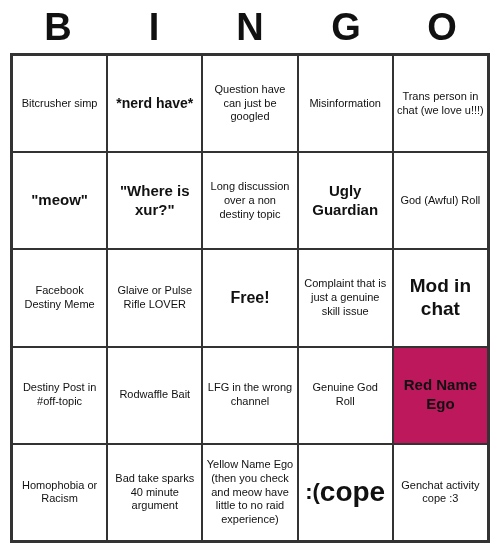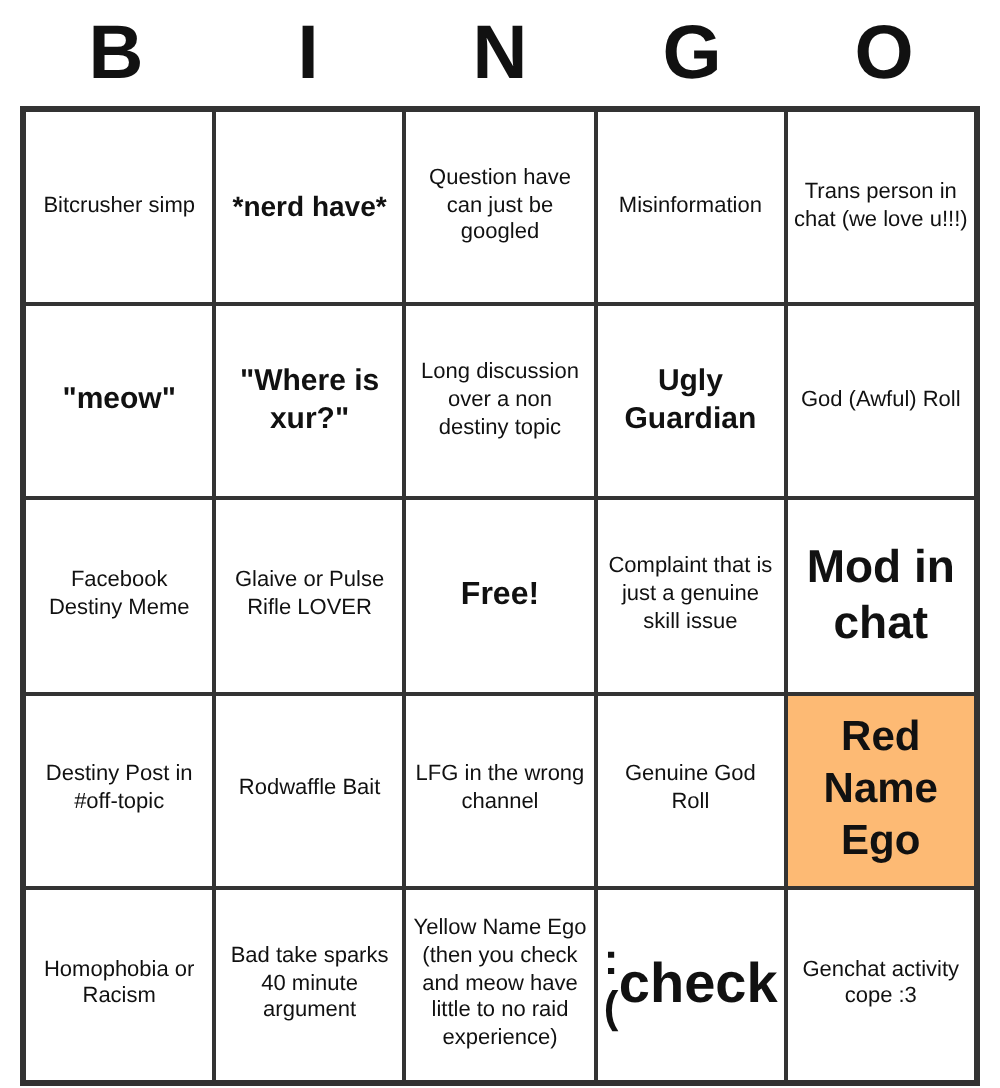--- a/index.html
+++ b/index.html
@@ -53,28 +53,28 @@
     .cell.bold-large {
       font-size: 15px;
       font-weight: bold;
     }
     .cell.large-cope {
       font-size: 22px;
       font-weight: bold;
       line-height: 1.1;
     }
     .cell.mod-in-chat {
-      font-size: 23px;
+      font-size: 19px;
       font-weight: bold;
       line-height: 1.2;
     }
     .cell.red-name-ego {
-      font-size: 21px;
+      font-size: 15px;
       font-weight: bold;
-      background: #fdba74;
+      background: #be185d;
     }
     .cell.nerd-emoji {
       font-size: 14px;
       font-weight: bold;
     }
   </style>
 </head>
 <body>
 
 <div class="title-row">
@@ -104,16 +104,16 @@
     <div class="cell">Destiny Post in #off-topic</div>
     <div class="cell">Rodwaffle Bait</div>
     <div class="cell">LFG in the wrong channel</div>
     <div class="cell">Genuine God Roll</div>
     <div class="cell red-name-ego">Red Name Ego</div>
     <div class="cell">Homophobia or Racism</div>
     <div class="cell">Bad take sparks 40 minute argument</div>
     <div class="cell">Yellow Name Ego (then you check and meow have little to no raid experience)</div>
     <div class="cell large-cope">
       <div>:(</div>
-      <div style="font-size: 28px;">check</div>
+      <div style="font-size: 28px;">cope</div>
     </div>
     <div class="cell">Genchat activity cope :3</div>
   </div>
 
 </body></html>

